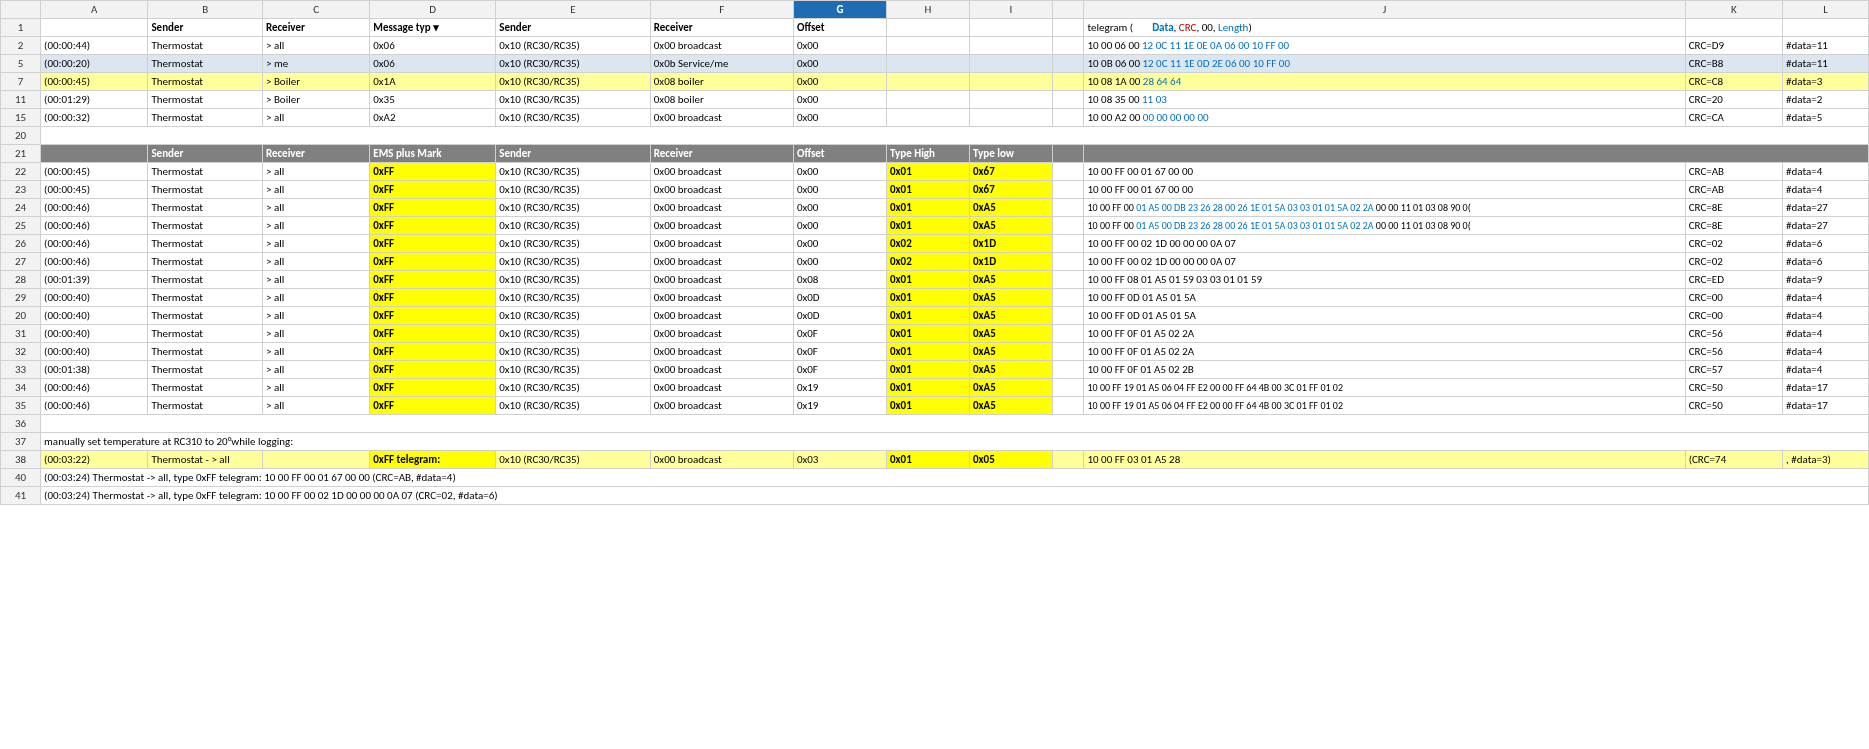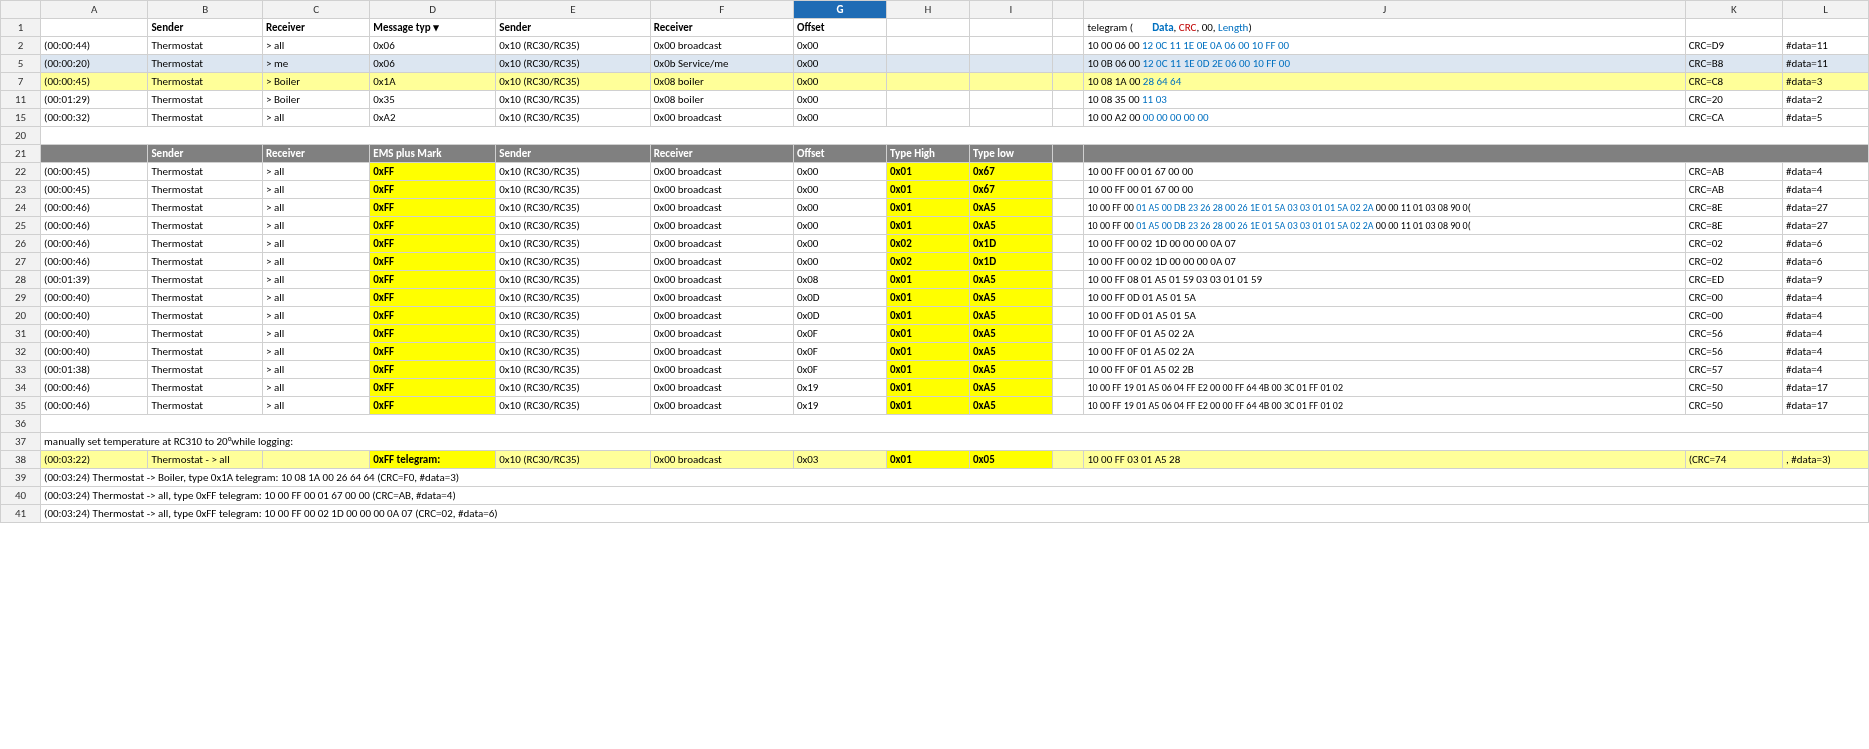--- a/index.html
+++ b/index.html
@@ -479,24 +479,20 @@
       <td>0x00 broadcast</td>
       <td>0x03</td>
       <td class="cell-yellow">0x01</td>
       <td class="cell-yellow">0x05</td>
       <td></td>
       <td>10 00 FF 03 01 A5 28</td>
       <td>(CRC=74</td>
       <td>, #data=3)</td>
     </tr>
 
-    <tr>
-      <td class="row-num">39</td>
-      <td class="cell-normal" colspan="13">(00:03:24) Thermostat -&gt; Boiler, type 0x1A telegram: 10 08 1A 00 26 64 64 (CRC=F0, #data=3)</td>
-    </tr>
 
     <tr>
       <td class="row-num">40</td>
       <td class="cell-normal" colspan="13">(00:03:24) Thermostat -&gt; all, type 0xFF telegram: 10 00 FF 00 01 67 00 00 (CRC=AB, #data=4)</td>
     </tr>
 
     <tr>
       <td class="row-num">41</td>
       <td class="cell-normal" colspan="13">(00:03:24) Thermostat -&gt; all, type 0xFF telegram: 10 00 FF 00 02 1D 00 00 00 0A 07 (CRC=02, #data=6)</td>
     </tr>

